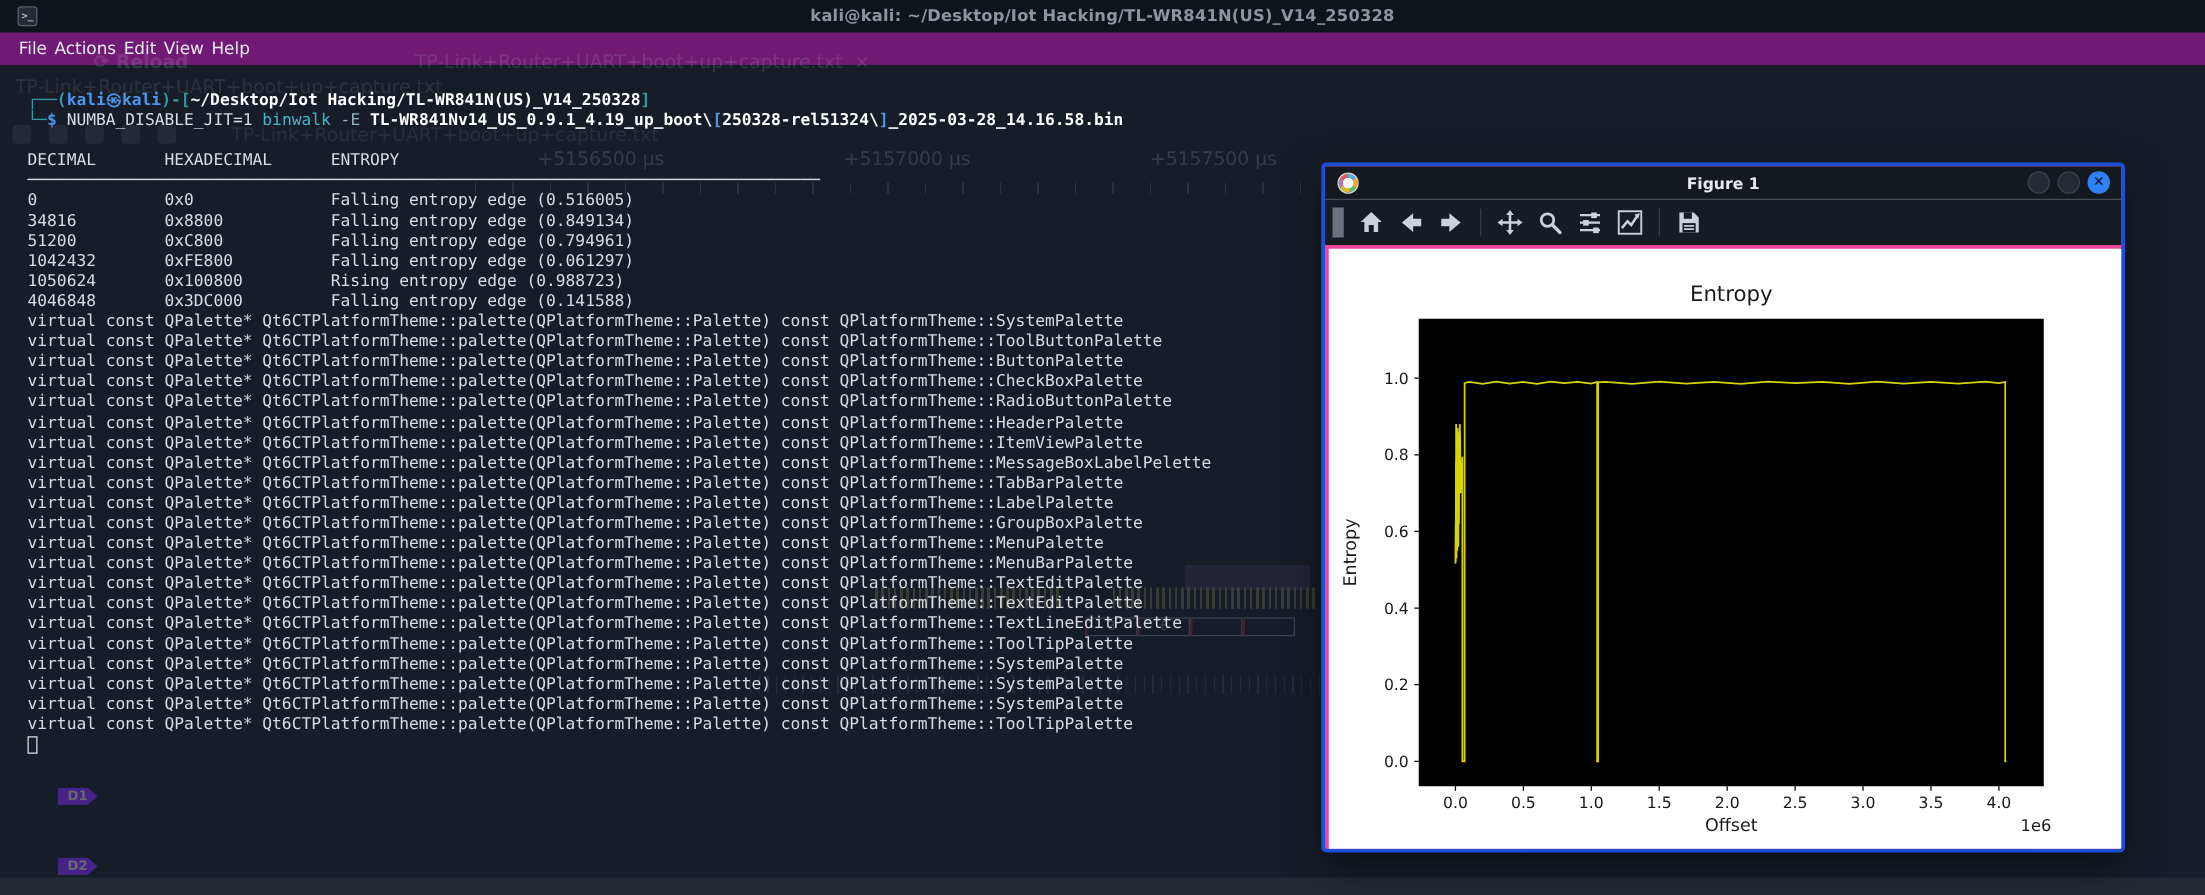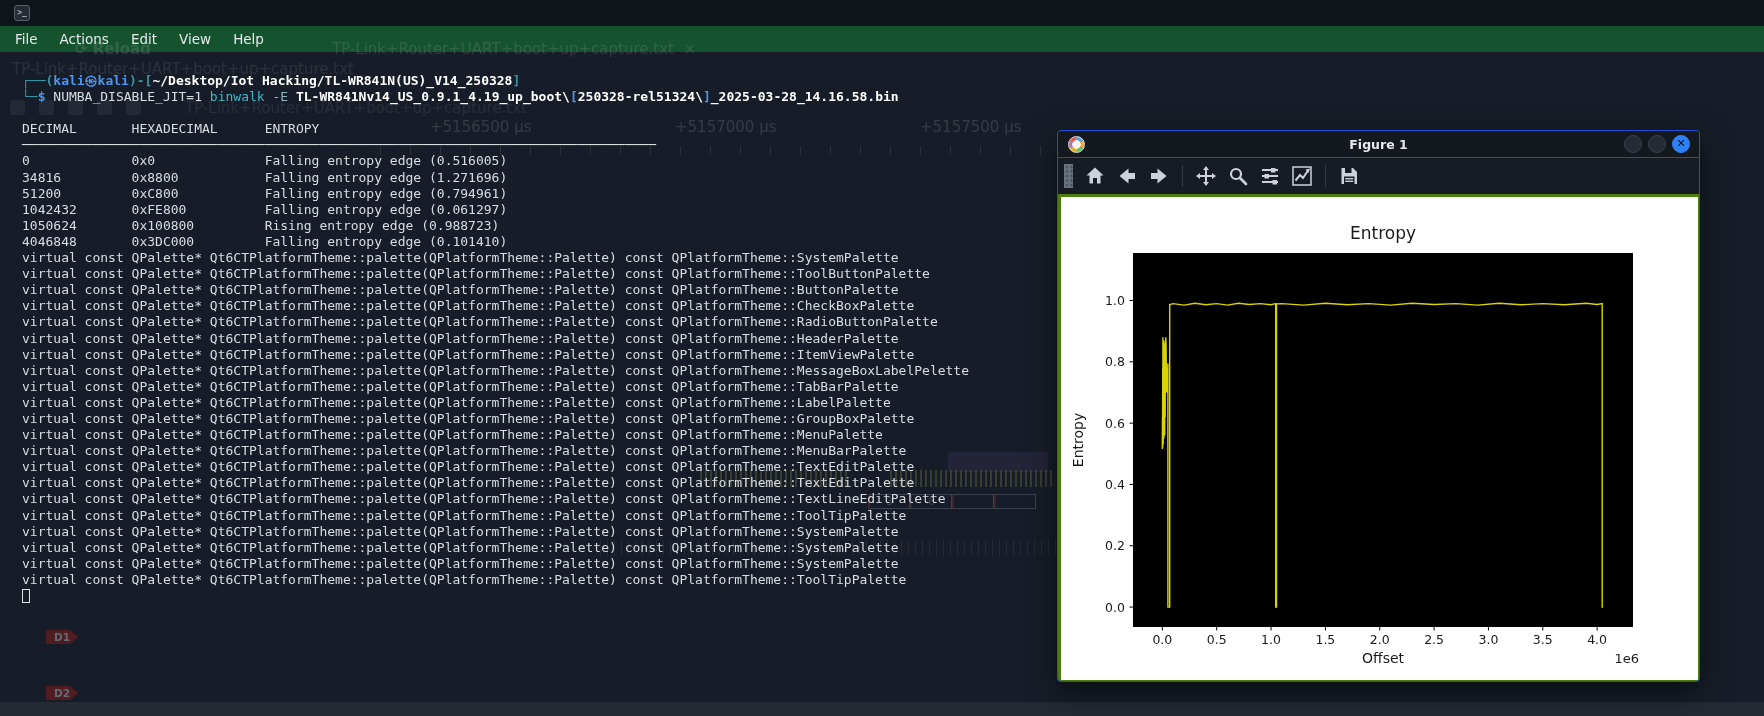--- a/index.html
+++ b/index.html
@@ -17,21 +17,21 @@
   }
   .term-app-icon {
     position:absolute; left:14px; top:5px; width:16px; height:16px;
     background:#262c35; border:1px solid #596069; border-radius:3px;
     color:#aeb6bf; font:700 8px/14px "DejaVu Sans Mono", monospace; text-align:center;
   }
   .term-title { color:#8e959e; font-size:13px; font-weight:700; letter-spacing:.2px; }
 
   .term-menubar {
     position:absolute; left:0; top:26px; width:1764px; height:26px;
-    background:#14532d; display:flex; align-items:center; gap:22px; padding-left:15px;
+    background:#701a75; display:flex; align-items:center; gap:6px; padding-left:15px;
   }
   .menu-item { color:#e6e9ed; font-size:13.5px; cursor:default; }
 
   
   .term-body {
     position:absolute; left:22px; top:73px; width:1050px;
     font:13px/16.1px "DejaVu Sans Mono", monospace;
     color:#d9dde2; z-index:2;
   }
   .tline { height:16.1px; white-space:pre; }
@@ -64,33 +64,33 @@
     background:repeating-linear-gradient(90deg,#c8ccd2 0 1px,transparent 1px 7px);
   }
   .g-hexrow { display:flex; opacity:.3; }
   .g-hexrow b {
     width:42px; height:15px; border:1px solid #8a93a0; border-left:2px solid #a23333;
     color:#9aa3ad; font:400 10px/13px "DejaVu Sans Mono", monospace; text-align:center;
   }
   .g-block { position:absolute; }
   .chan-tag {
     position:absolute; width:32px; height:14px; opacity:.55;
-    background:#7f1d1d; color:#a8a8b0;
+    background:#6d28d9; color:#a8a8b0;
     font:700 10.5px/14px "DejaVu Sans", sans-serif; text-align:center;
     clip-path:polygon(0 0,75% 0,100% 50%,75% 100%,0 100%);
   }
   .bottom-strip {
     position:absolute; left:0; top:702px; width:1764px; height:14px;
     background:#242a33; z-index:1;
   }
 
   
   .fig-window {
     position:absolute; left:1057px; top:130px; width:643px; height:552px;
-    background:#4d7c0f; border:1px solid #1d4ed8; border-radius:4px;
+    background:#ec4899; border:3px solid #1d4ed8; border-radius:4px;
     box-shadow:0 10px 30px rgba(0,0,0,.55); z-index:5; overflow:hidden;
   }
   .fig-titlebar {
     height:27px; background:#141920; border-bottom:1px solid #454c56;
     display:flex; align-items:center; position:relative;
   }
   .fig-logo {
     position:absolute; left:10px; top:5px; width:17px; height:17px; border-radius:50%;
     background:
       radial-gradient(circle at 50% 50%, #f5f5ef 0 4px, transparent 4.5px),
@@ -123,20 +123,21 @@
   .fig-canvas {
     position:absolute; left:3px; top:66px; width:637px; height:483px;
     background:#ffffff;
   }
 </style>
 </head>
 <body>
 
 <div class="term-titlebar">
   <div class="term-app-icon">&gt;_</div>
+  <div class="term-title">kali@kali: ~/Desktop/Iot Hacking/TL-WR841N(US)_V14_250328</div>
 </div>
 
 <div class="term-menubar" id="menubar">
     <div class="menu-item">File</div>
     <div class="menu-item">Actions</div>
     <div class="menu-item">Edit</div>
     <div class="menu-item">View</div>
     <div class="menu-item">Help</div>
   </div>
 
@@ -169,25 +170,25 @@
 <div class="chan-tag" style="left:46px; top:686px;">D2</div>
 <div class="bottom-strip"></div>
 
 <div class="term-body" id="termbody">
     <div class="tline"><span class="c-teal">┌──(</span><span class="c-blue-b">kali㉿kali</span><span class="c-teal">)-[</span><span class="c-white-b">~/Desktop/Iot Hacking/TL-WR841N(US)_V14_250328</span><span class="c-teal">]</span></div>
     <div class="tline"><span class="c-teal">└─</span><span class="c-blue-b">$</span><span class="c-plain"> NUMBA_DISABLE_JIT=1 </span><span class="c-cyan">binwalk</span><span class="c-plain"> </span><span class="c-cyan-dim">-E</span><span class="c-plain"> </span><span class="c-white-b">TL-WR841Nv14_US_0.9.1_4.19_up_boot\</span><span class="c-blue-b">[</span><span class="c-white-b">250328-rel51324\</span><span class="c-blue-b">]</span><span class="c-white-b">_2025-03-28_14.16.58.bin</span></div>
     <div class="tline"></div>
     <div class="tline"><span class="c-plain">DECIMAL       HEXADECIMAL      ENTROPY</span></div>
     <div class="tline"><span class="c-plain">─────────────────────────────────────────────────────────────────────────────────</span></div>
     <div class="tline"><span class="c-plain">0             0x0              Falling entropy edge (0.516005)</span></div>
-    <div class="tline"><span class="c-plain">34816         0x8800           Falling entropy edge (1.271696)</span></div>
+    <div class="tline"><span class="c-plain">34816         0x8800           Falling entropy edge (0.849134)</span></div>
     <div class="tline"><span class="c-plain">51200         0xC800           Falling entropy edge (0.794961)</span></div>
     <div class="tline"><span class="c-plain">1042432       0xFE800          Falling entropy edge (0.061297)</span></div>
     <div class="tline"><span class="c-plain">1050624       0x100800         Rising entropy edge (0.988723)</span></div>
-    <div class="tline"><span class="c-plain">4046848       0x3DC000         Falling entropy edge (0.101410)</span></div>
+    <div class="tline"><span class="c-plain">4046848       0x3DC000         Falling entropy edge (0.141588)</span></div>
     <div class="tline"><span class="c-plain">virtual const QPalette* Qt6CTPlatformTheme::palette(QPlatformTheme::Palette) const QPlatformTheme::SystemPalette</span></div>
     <div class="tline"><span class="c-plain">virtual const QPalette* Qt6CTPlatformTheme::palette(QPlatformTheme::Palette) const QPlatformTheme::ToolButtonPalette</span></div>
     <div class="tline"><span class="c-plain">virtual const QPalette* Qt6CTPlatformTheme::palette(QPlatformTheme::Palette) const QPlatformTheme::ButtonPalette</span></div>
     <div class="tline"><span class="c-plain">virtual const QPalette* Qt6CTPlatformTheme::palette(QPlatformTheme::Palette) const QPlatformTheme::CheckBoxPalette</span></div>
     <div class="tline"><span class="c-plain">virtual const QPalette* Qt6CTPlatformTheme::palette(QPlatformTheme::Palette) const QPlatformTheme::RadioButtonPalette</span></div>
     <div class="tline"><span class="c-plain">virtual const QPalette* Qt6CTPlatformTheme::palette(QPlatformTheme::Palette) const QPlatformTheme::HeaderPalette</span></div>
     <div class="tline"><span class="c-plain">virtual const QPalette* Qt6CTPlatformTheme::palette(QPlatformTheme::Palette) const QPlatformTheme::ItemViewPalette</span></div>
     <div class="tline"><span class="c-plain">virtual const QPalette* Qt6CTPlatformTheme::palette(QPlatformTheme::Palette) const QPlatformTheme::MessageBoxLabelPelette</span></div>
     <div class="tline"><span class="c-plain">virtual const QPalette* Qt6CTPlatformTheme::palette(QPlatformTheme::Palette) const QPlatformTheme::TabBarPalette</span></div>
     <div class="tline"><span class="c-plain">virtual const QPalette* Qt6CTPlatformTheme::palette(QPlatformTheme::Palette) const QPlatformTheme::LabelPalette</span></div>

